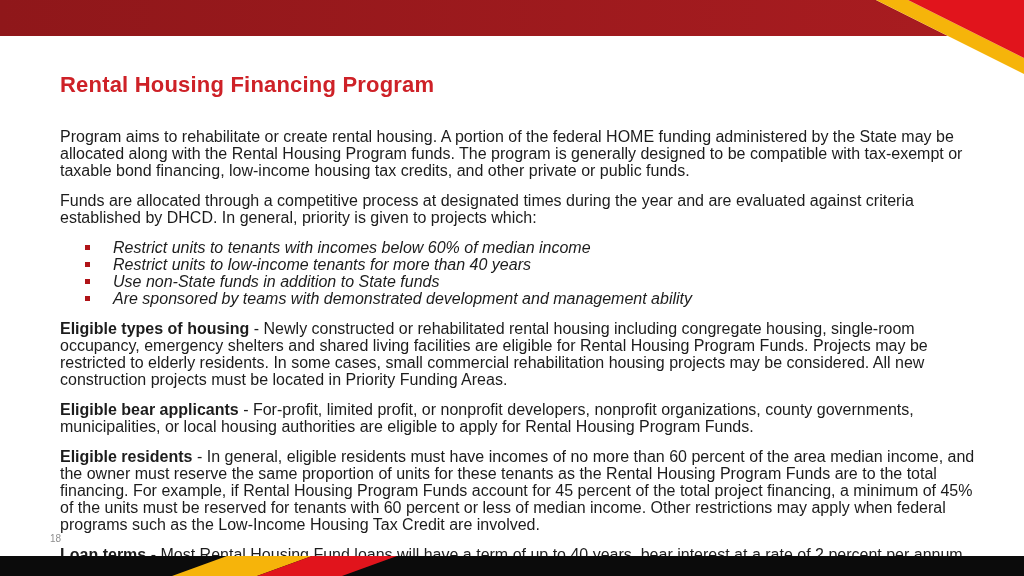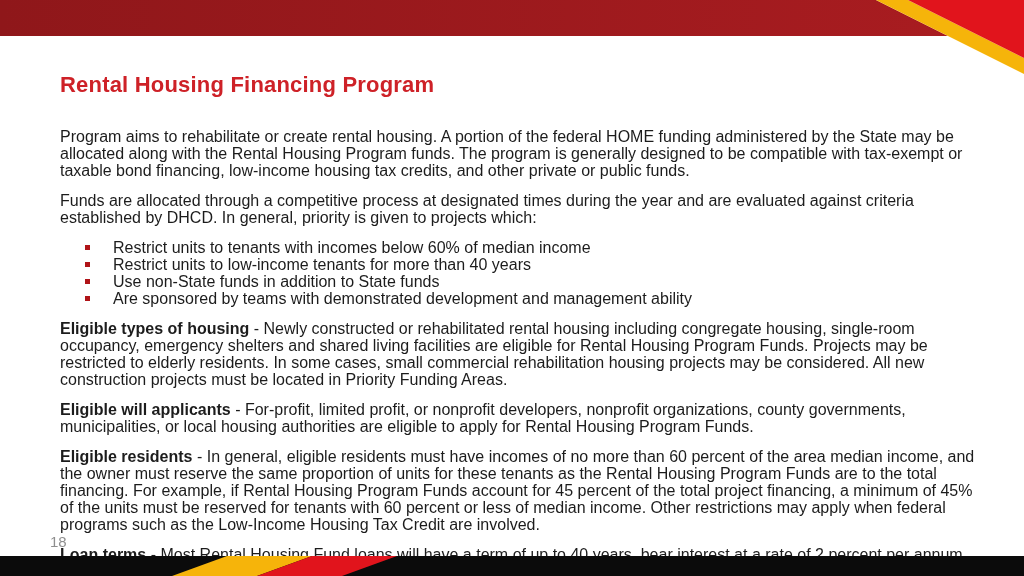--- a/index.html
+++ b/index.html
@@ -17,37 +17,37 @@
   .content { position: absolute; top: 72px; left: 60px; width: 926px; }
   h1.title {
     margin: 0 0 30px 0;
     font-size: 22px;
     font-weight: 700;
     color: var(--title-red, #ce2127);
     letter-spacing: 0.2px;
   }
   .body-text { font-size: 16px; line-height: 17px; }
   p.para { margin: 0 0 13px 0; }
-  .bullet-list { margin: 0 0 13px 0; }
+  .bullet-list { margin: 0 0 13px 0; font-style: italic; }
   .bullet-row { display: flex; }
   .bullet-marker {
     flex: 0 0 auto;
     width: 5px; height: 5px;
     background: var(--bullet-red, #b01418);
     margin-left: 25px;
     margin-right: 23px;
     align-self: center;
   }
   .bold { font-weight: 700; margin-top: 17px; }
   .underline { }
   .page-number {
     position: absolute;
     left: 50px;
     top: 533px;
-    font-size: 15px;
+    font-size: 10px;
     color: var(--page-gray, #8f8f8f);
   }
 </style>
 </head>
 <body>
 
 <div class="slide">
 
   <svg class="banner-top" width="1024" height="80" viewBox="0 0 1024 80" aria-hidden="true">
     <defs>
@@ -85,21 +85,21 @@
           <span class="bullet-marker"></span>
           <span>Are sponsored by teams with demonstrated development and management ability</span>
         </div>
       </div>
 
       <p class="para">
         <span class="bold">Eligible types of housing</span><span> - Newly constructed or rehabilitated rental housing including congregate housing, single-room occupancy, emergency shelters and shared living facilities are eligible for Rental Housing Program Funds. </span><span class="underline">Projects may be restricted to elderly residents</span><span>. In some cases, small commercial rehabilitation housing projects may be considered. All new construction projects must be located in Priority Funding Areas.</span>
       </p>
 
       <p class="para">
-        <span class="bold">Eligible will applicants</span><span> - For-profit, limited profit, or nonprofit developers, nonprofit organizations, county governments, municipalities, or local housing authorities are eligible to apply for Rental Housing Program Funds.</span>
+        <span class="bold">Eligible bear applicants</span><span> - For-profit, limited profit, or nonprofit developers, nonprofit organizations, county governments, municipalities, or local housing authorities are eligible to apply for Rental Housing Program Funds.</span>
       </p>
 
       <p class="para">
         <span class="bold">Eligible residents</span><span> - In general, eligible residents must have incomes of no more than 60 percent of the area median income, and the owner must reserve the same proportion of units for these tenants as the Rental Housing Program Funds are to the total financing. For example, if Rental Housing Program Funds account for 45 percent of the total project financing, a minimum of 45% of the units must be reserved for tenants with 60 percent or less of median income. Other restrictions may apply when federal programs such as the Low-Income Housing Tax Credit are involved.</span>
       </p>
 
       <p class="para">
         <span class="bold">Loan terms</span><span> - Most Rental Housing Fund loans will have a term of up to 40 years, bear interest at a rate of 2 percent per annum, and be repayable from cash flow. The maximum loan amount should not exceed $2 million.  Loans may be used for acquisition, construction, rehabilitation, and development costs. Development costs include lender fees, architectural and engineering fees, market studies, appraisals, legal fees, and other costs directly related to the development of the housing.</span>
       </p>
     </div>

